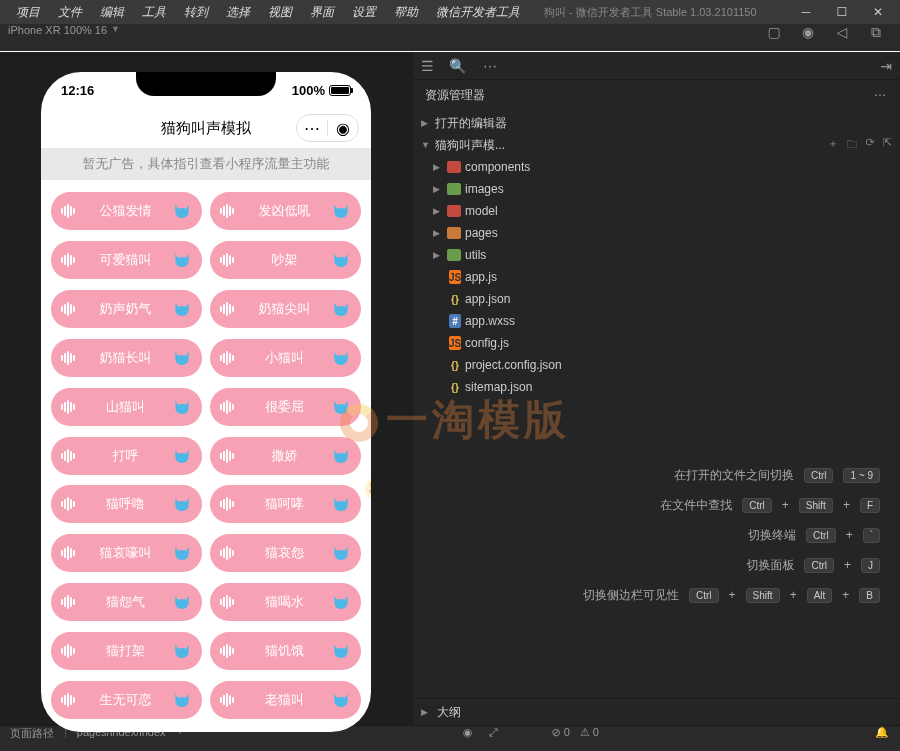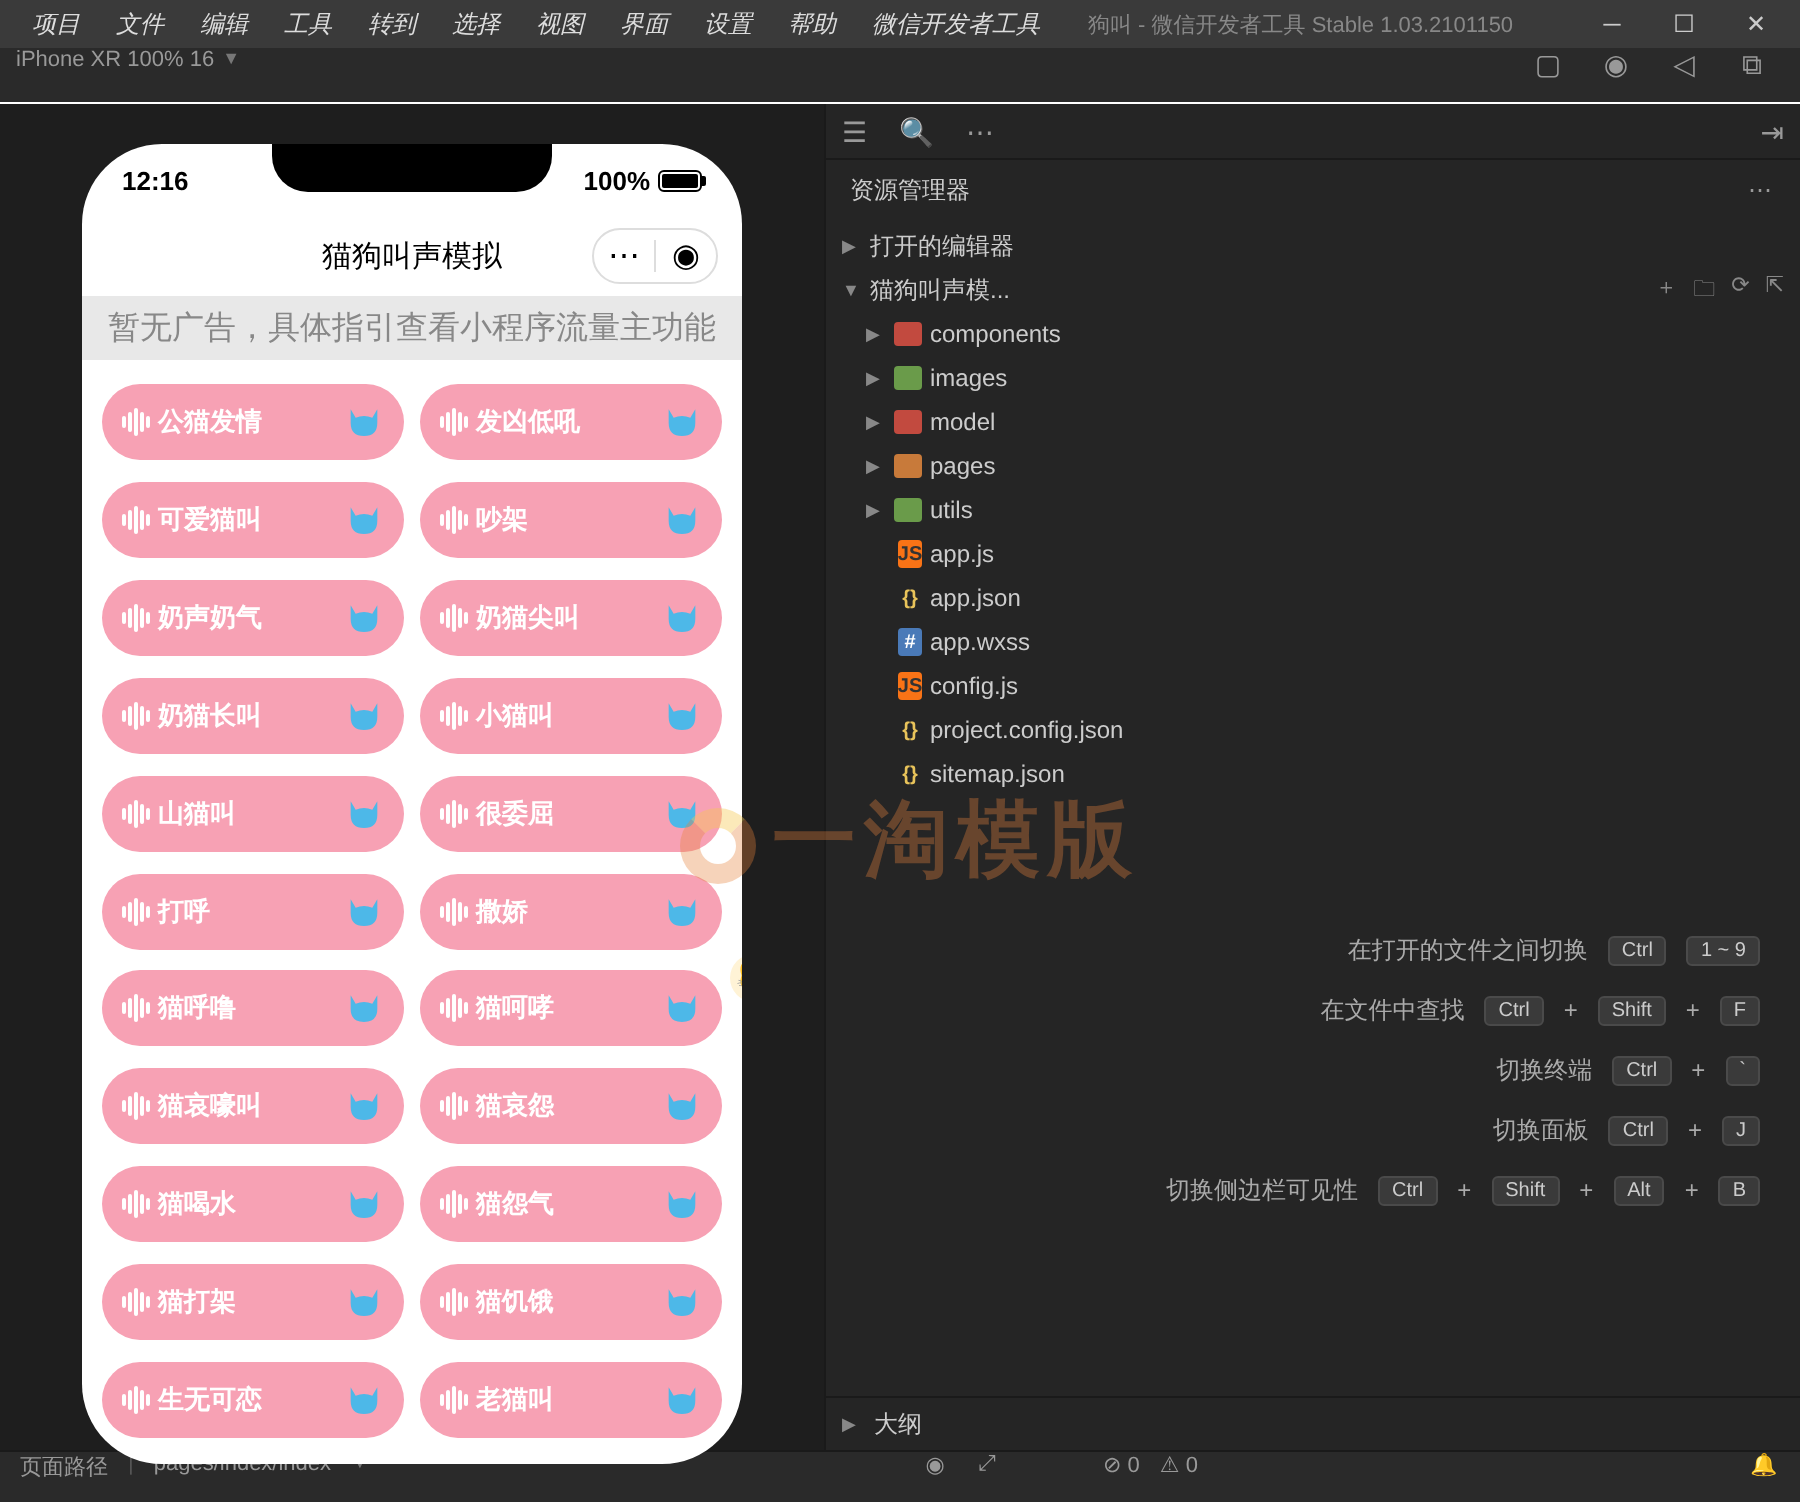--- a/index.html
+++ b/index.html
@@ -27,28 +27,28 @@
 .battery-icon { width: 22px; height: 11px; border: 1.5px solid #000; border-radius: 3px; position: relative; }
 .battery-icon::after { content: ""; position: absolute; right: -3px; top: 2px; width: 2px; height: 5px; background: #000; border-radius: 0 1px 1px 0; }
 .battery-fill { position: absolute; left: 1px; top: 1px; bottom: 1px; width: 90%; background: #000; border-radius: 1px; }
 
 .app-header { height: 40px; display: flex; align-items: center; justify-content: center; position: relative; }
 .app-header-title { font-size: 15px; color: #000; }
 .capsule { position: absolute; right: 12px; display: flex; align-items: center; border: 1px solid #ddd; border-radius: 16px; height: 28px; background: rgba(255,255,255,0.9); }
 .capsule-btn { width: 30px; display: flex; align-items: center; justify-content: center; font-size: 16px; color: #000; }
 .capsule-sep { width: 1px; height: 16px; background: #ddd; }
 
-.ad-bar { height: 32px; background: #e8e8e8; display: flex; align-items: center; justify-content: center; font-size: 16px; color: #888; }
+.ad-bar { height: 32px; background: #e8e8e8; display: flex; align-items: center; justify-content: center; font-size: 13px; color: #888; }
 
 .sound-grid { padding: 12px 10px; display: grid; grid-template-columns: 1fr 1fr; gap: 10px 8px; overflow-y: auto; height: calc(100% - 108px); }
 .sound-btn { height: 38px; background: #f7a1b4; border-radius: 19px; display: flex; align-items: center; padding: 0 10px; position: relative; }
 .wave-ic { width: 18px; height: 14px; display: flex; align-items: center; gap: 1px; }
 .wave-ic span { width: 2px; background: #fff; border-radius: 1px; }
 .wave-ic span:nth-child(1){height:6px} .wave-ic span:nth-child(2){height:10px} .wave-ic span:nth-child(3){height:14px} .wave-ic span:nth-child(4){height:10px} .wave-ic span:nth-child(5){height:6px}
-.sound-label { flex: 1; color: #fff; font-size: 13px; font-weight: 700; }
+.sound-label { flex: 1; text-align: center; color: #fff; font-size: 13px; font-weight: 400; }
 .cat-ic { width: 20px; height: 16px; }
 .cat-ic svg { fill: #4db8e8; }
 
 .side-toggle { position: absolute; right: -18px; top: 430px; width: 24px; background: #fff; border-radius: 4px; padding: 4px 2px; text-align: center; font-size: 11px; color: #f7a1b4; line-height: 14px; }
 .side-mascot { position: absolute; right: -18px; top: 405px; width: 24px; height: 24px; background: #fff3d6; border-radius: 50%; display: flex; align-items: center; justify-content: center; font-size: 14px; }
 
 .right-panel { flex: 1; background: #252525; display: flex; flex-direction: column; border-left: 1px solid #1a1a1a; }
 .panel-top { height: 28px; display: flex; align-items: center; padding: 0 8px; gap: 16px; border-bottom: 1px solid #1a1a1a; }
 .panel-top-ic { color: #999; font-size: 14px; }
 .panel-spacer { flex: 1; }
@@ -352,34 +352,34 @@
               </svg></div>
           </div>
           <div class="sound-btn">
             <div class="wave-ic">
               <span></span>
               <span></span>
               <span></span>
               <span></span>
               <span></span>
             </div>
+            <div class="sound-label">猫怨气</div>
+            <div class="cat-ic"><svg viewBox="0 0 24 20">
+                <path d="M4 2 L7 7 Q12 5 17 7 L20 2 L20 10 Q20 18 12 18 Q4 18 4 10 Z"></path>
+              </svg></div>
+          </div>
+          <div class="sound-btn">
+            <div class="wave-ic">
+              <span></span>
+              <span></span>
+              <span></span>
+              <span></span>
+              <span></span>
+            </div>
             <div class="sound-label">猫喝水</div>
-            <div class="cat-ic"><svg viewBox="0 0 24 20">
-                <path d="M4 2 L7 7 Q12 5 17 7 L20 2 L20 10 Q20 18 12 18 Q4 18 4 10 Z"></path>
-              </svg></div>
-          </div>
-          <div class="sound-btn">
-            <div class="wave-ic">
-              <span></span>
-              <span></span>
-              <span></span>
-              <span></span>
-              <span></span>
-            </div>
-            <div class="sound-label">猫怨气</div>
             <div class="cat-ic"><svg viewBox="0 0 24 20">
                 <path d="M4 2 L7 7 Q12 5 17 7 L20 2 L20 10 Q20 18 12 18 Q4 18 4 10 Z"></path>
               </svg></div>
           </div>
           <div class="sound-btn">
             <div class="wave-ic">
               <span></span>
               <span></span>
               <span></span>
               <span></span>

